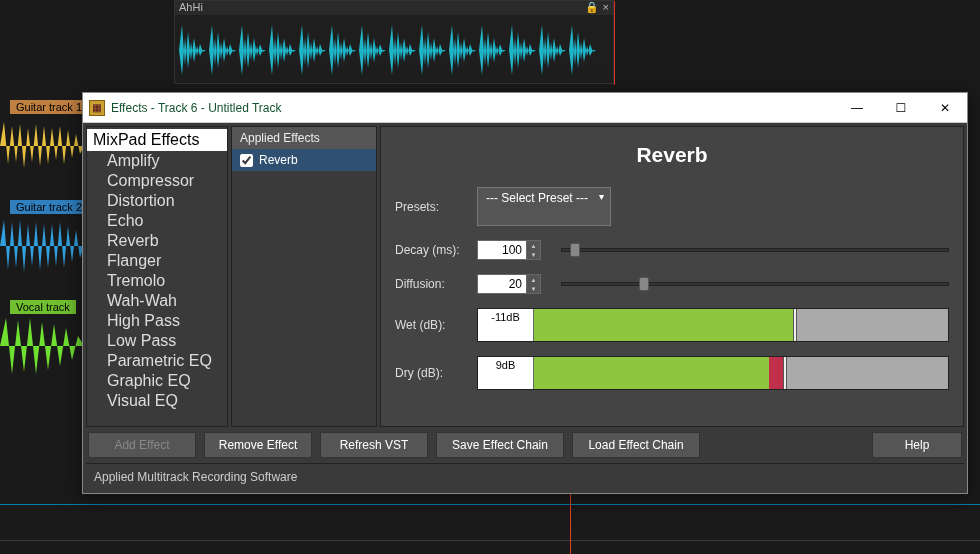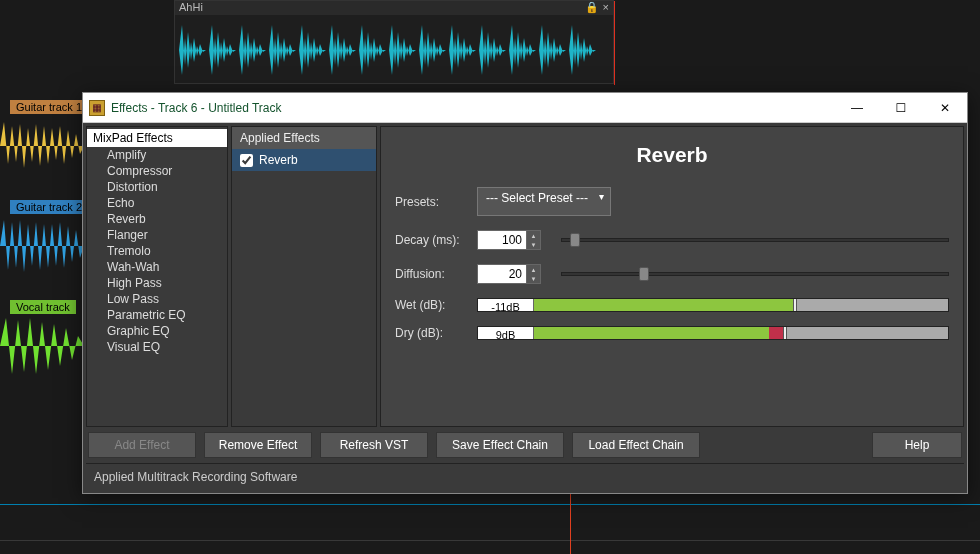--- a/index.html
+++ b/index.html
@@ -23,48 +23,48 @@
 .titlebar { height: 30px; background: #fff; display: flex; align-items: center; padding-left: 6px; border-bottom: 1px solid #ccc; }
 .titlebar-icon { width: 16px; height: 16px; background: #caa030; border: 1px solid #806010; margin-right: 6px; display: flex; align-items: center; justify-content: center; font-size: 10px; color: #402; }
 .titlebar-title { flex: 1; font-size: 12px; color: #14532d; }
 .titlebar-btns { display: flex; }
 .titlebar-btn { width: 44px; height: 29px; display: flex; align-items: center; justify-content: center; font-size: 12px; color: #000; }
 
 .dialog-body { flex: 1; background: #3a3a3a; display: flex; flex-direction: column; padding: 3px; gap: 3px; }
 .panels { flex: 1; display: flex; gap: 3px; }
 
 
-.effects-tree { width: 142px; background: #3a3a3a; border: 1px solid #222; overflow: auto; font-size: 12px; color: #ddd; padding-top: 2px; }
+.effects-tree { width: 142px; background: #3a3a3a; border: 1px solid #222; overflow: auto; font-size: 16px; color: #ddd; padding-top: 2px; }
 .effects-tree .cat { padding: 2px 6px; background: #fff; color: #000; }
 .effects-tree .cat.dark { background: transparent; color: #ddd; }
 .effects-tree .item { padding: 1px 6px 1px 20px; cursor: default; }
 
 
 .applied { width: 146px; background: #3a3a3a; border: 1px solid #222; }
 .applied-header { background: #555; color: #eee; font-size: 12px; padding: 4px 8px; }
 .applied-item { display: flex; align-items: center; gap: 6px; padding: 4px 8px; background: #2f5070; color: #fff; font-size: 12px; }
 .applied-item input { accent-color: #fff; }
 
 
 .effect-panel { flex: 1; background: #444; border: 1px solid #222; padding: 10px 14px; color: #ddd; font-size: 12px; }
 .effect-title { text-align: center; font-size: 21px; font-weight: 600; color: #fff; margin: 6px 0 20px; }
 .param-row { display: flex; align-items: center; gap: 10px; margin-bottom: 14px; }
 .param-label { width: 72px; text-align: left; }
-.param-select { background: #555; color: #fff; border: 1px solid #777; padding: 3px 22px 10px 8px; font-size: 12px; position: relative; }
+.param-select { background: #555; color: #fff; border: 1px solid #777; padding: 3px 22px 20px 8px; font-size: 12px; position: relative; }
 .param-select::after { content: "▾"; position: absolute; right: 6px; top: 3px; font-size: 10px; }
 
 .spinner { display: flex; background: #fff; border: 1px solid #666; height: 20px; }
 .spinner input { width: 48px; border: none; font-size: 12px; padding: 0 4px; color: #000; text-align: right; }
 .spinner .spin-btns { width: 14px; background: #555; display: flex; flex-direction: column; border-left: 1px solid #666; }
 .spinner .spin-btns div { flex: 1; display: flex; align-items: center; justify-content: center; font-size: 6px; color: #ccc; }
 
 .slider-track { flex: 1; height: 4px; background: #333; border: 1px solid #222; position: relative; margin-left: 10px; }
 .slider-thumb { position: absolute; top: -6px; width: 10px; height: 14px; background: #888; border: 1px solid #555; border-radius: 2px; }
 
-.level-bar { flex: 1; height: 14px; background: #aaa; border: 1px solid #222; position: relative; display: flex; }
+.level-bar { flex: 1; height: 34px; background: #aaa; border: 1px solid #222; position: relative; display: flex; }
 .level-val { width: 56px; background: #fff; color: #000; font-size: 11px; text-align: center; line-height: 16px; border-right: 1px solid #666; }
 .level-fill { background: #8dc63f; height: 100%; }
 .level-red { background: #c0304a; height: 100%; }
 .level-handle { width: 4px; background: #eee; border-left: 1px solid #555; border-right: 1px solid #555; }
 
 
 .bottom-bar { display: flex; gap: 8px; padding: 2px 2px; }
 .btn { background: #555; color: #ffffff; border: 1px solid #333; font-size: 12px; padding: 5px 0; width: 108px; text-align: center; }
 .btn.disabled { color: #888; }
 .btn.help { margin-left: auto; width: 90px; }

